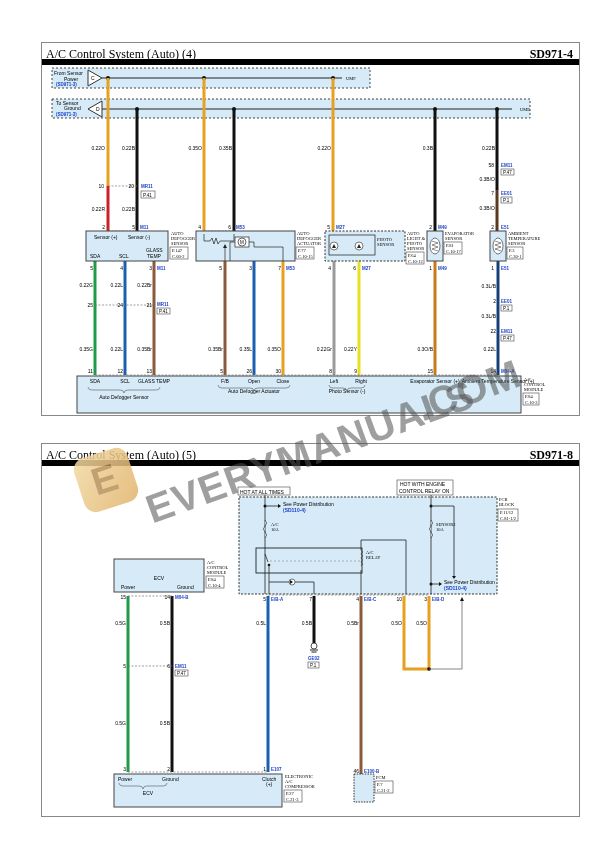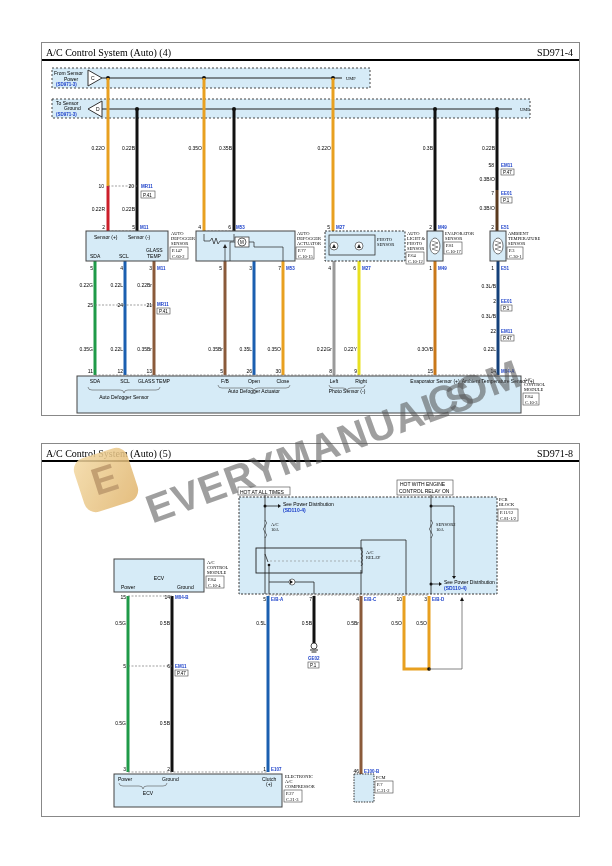--- a/index.html
+++ b/index.html
@@ -1,20 +1,20 @@
 <!DOCTYPE html>
 <html><head>
 <meta charset="utf-8">
 <style>
   html,body{margin:0;padding:0;background:#fff;}
   body{width:612px;height:866px;position:relative;overflow:hidden;font-family:"Liberation Serif",serif;}
   .page{position:absolute;left:41px;width:537px;border:1px solid #888;background:#fff;}
-  .page .hdr{position:absolute;left:0;right:0;top:0;height:16px;border-bottom:2px solid #000000;font-size:10px;}
+  .page .hdr{position:absolute;left:0;right:0;top:0;height:16px;border-bottom:6px solid #000000;font-size:12px;}
   .hdr .t{position:absolute;left:4px;top:4px;}
-  .hdr .c{position:absolute;right:6px;top:4px;}
+  .hdr .c{position:absolute;right:6px;top:4px;font-weight:bold;}
   svg{position:absolute;left:0;top:0;}
   .s{font-family:"Liberation Sans",sans-serif;}
   .wm{position:absolute;font-family:"Liberation Sans",sans-serif;font-weight:bold;color:rgba(80,80,80,0.55);font-size:40px;letter-spacing:1px;transform-origin:left top;white-space:nowrap;}
   .logo{position:absolute;left:78px;top:452px;width:56px;height:56px;border-radius:12px;background:linear-gradient(135deg,#f3d9a3,#e0b36a);transform:rotate(-18deg);opacity:0.85;}
   .logo span{position:absolute;left:14px;top:6px;font:bold 38px "Liberation Sans",sans-serif;color:#b9905a;}
 </style>
 </head>
 <body>
 
 <div class="page" style="top:42px;height:372px;">

